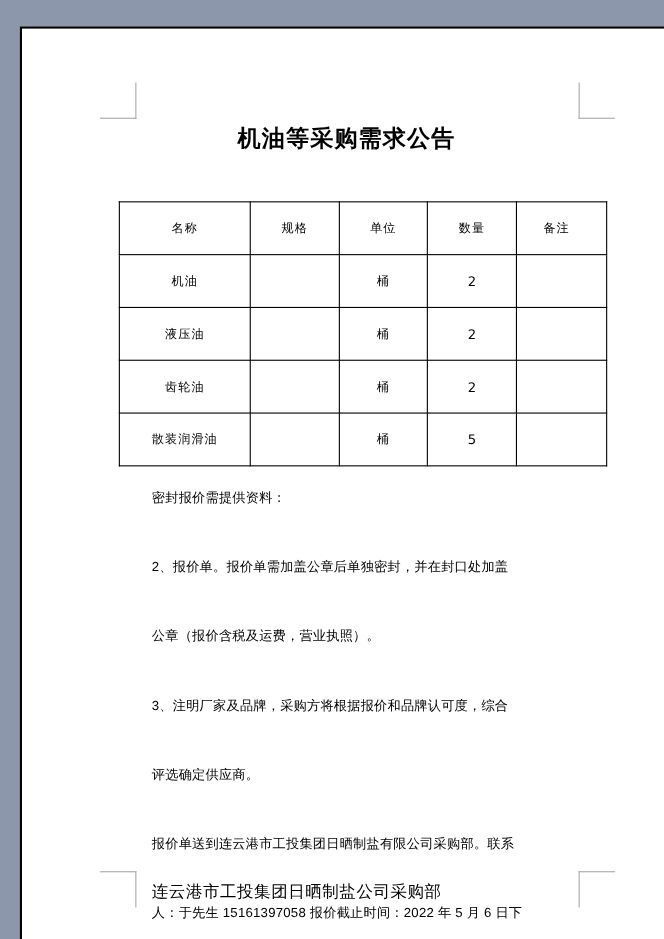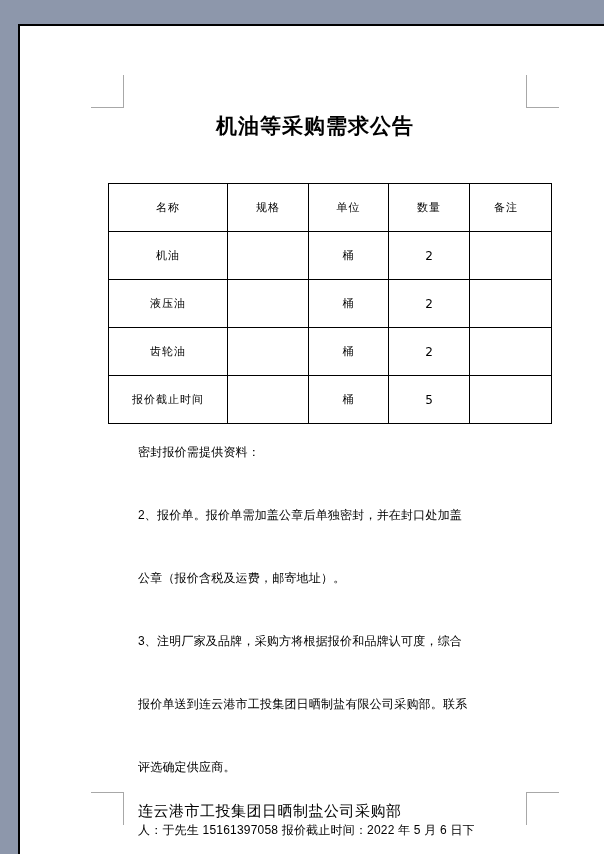--- a/index.html
+++ b/index.html
@@ -130,36 +130,36 @@
           <td></td>
         </tr>
         <tr>
           <td>齿轮油</td>
           <td></td>
           <td>桶</td>
           <td class="num">2</td>
           <td></td>
         </tr>
         <tr>
-          <td>报价截止时间</td>
+          <td>散装润滑油</td>
           <td></td>
           <td>桶</td>
           <td class="num">5</td>
           <td></td>
         </tr>
       </tbody>
   </table>
 
   <div class="notes">
       <div class="line">密封报价需提供资料：</div>
       <div class="line">2、报价单。报价单需加盖公章后单独密封，并在封口处加盖</div>
-      <div class="line">公章（报价含税及运费，邮寄地址）。</div>
+      <div class="line">公章（报价含税及运费，营业执照）。</div>
       <div class="line">3、注明厂家及品牌，采购方将根据报价和品牌认可度，综合</div>
+      <div class="line">评选确定供应商。</div>
       <div class="line">报价单送到连云港市工投集团日晒制盐有限公司采购部。联系</div>
-      <div class="line">评选确定供应商。</div>
       <div class="line">人：于先生 15161397058 报价截止时间：2022 年 5 月 6 日下</div>
     </div>
 
   <div class="signature">
     <div class="sig-org">连云港市工投集团日晒制盐公司采购部</div>
     <div class="sig-date">2022 年 4 月 29 日</div>
   </div>
 </div>
 
 </body></html>

